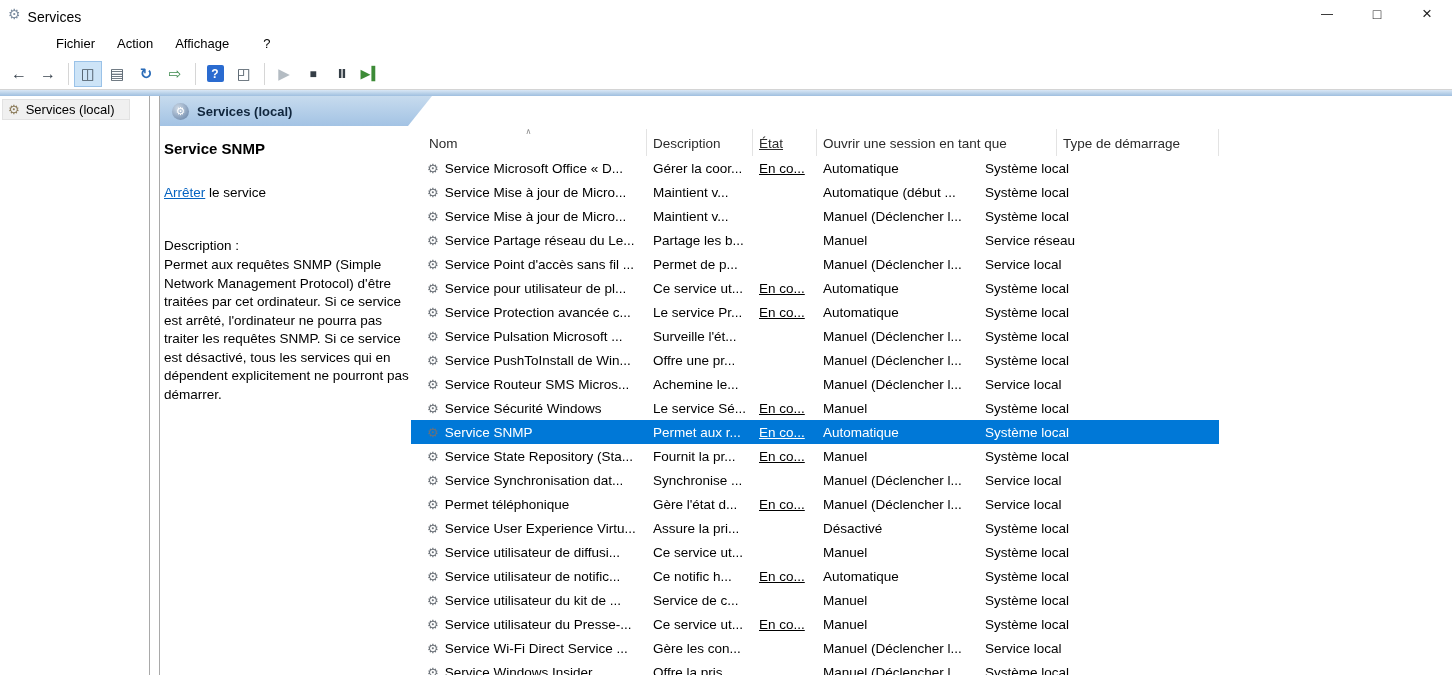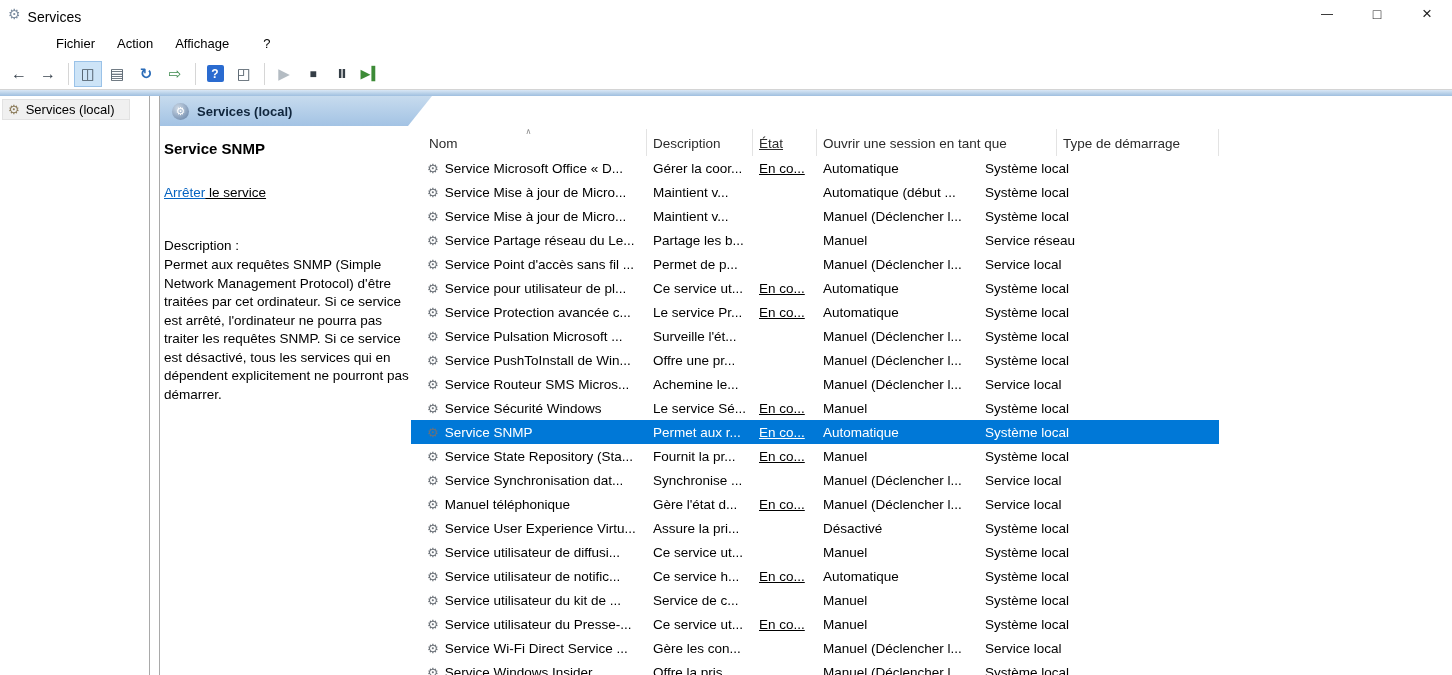--- a/index.html
+++ b/index.html
@@ -50,21 +50,21 @@
   .banner-blue { position:absolute; left:0; top:0; width:272px; height:30px;
     background:linear-gradient(180deg,#c7dbee,#a3c3e4);
     clip-path:polygon(0 0,100% 0,calc(100% - 24px) 100%,0 100%);
     display:flex; align-items:center; padding-left:12px; }
   .banner-icon { width:17px; height:17px; border-radius:50%; background:radial-gradient(circle at 35% 30%,#cdd9e6,#5f7da3); color:#fff; font-size:11px; display:flex; align-items:center; justify-content:center; margin-right:8px; flex:none; }
   .banner-title { font-weight:bold; font-size:13px; color:#10263d; white-space:nowrap; }
   
   .content-row { flex:1; display:flex; overflow:hidden; }
   .details-pane { width:251px; flex:none; padding:6px 4px 0 4px; }
   .svc-title { font-weight:bold; font-size:15px; margin-top:8px; }
-  .svc-links { margin-top:26px; line-height:19px; font-size:13.5px;text-decoration:underline; }
+  .svc-links { margin-top:26px; line-height:19px; font-size:13.5px; }
   a.svc-link { color:var(--link-color,#0563c1); text-decoration:underline; cursor:pointer; }
   .desc-label { margin-top:36px; font-size:13.5px; }
   .desc-text { margin-top:3px; font-size:13.5px; line-height:18.5px; width:248px; }
   
   .list-pane { flex:1; padding-top:3px; font-size:13.5px; overflow:hidden; }
   .list-header { display:flex; height:27px; background:#fff; }
   .hcell { position:relative; height:27px; padding:7px 0 0 6px; color:#2b2b2b; border-right:1px solid #e3e3e3; white-space:nowrap; overflow:hidden; cursor:default; }
   .hcell.w-name { padding-left:18px; }
   .sort { position:absolute; left:0; right:0; top:0; text-align:center; font-size:8px; color:#8a8a8a; line-height:6px; }
   .w-name { width:236px; } .w-desc { width:106px; } .w-state { width:64px;text-decoration:underline; } .w-start { width:162px; } .w-logon { width:240px; }
@@ -315,21 +315,21 @@
                 <span class="nm">Service Synchronisation dat...</span>
               </span>
     <span class="cell w-desc c-desc">Synchronise ...</span>
     <span class="cell w-state c-state"></span>
     <span class="cell w-start c-start">Manuel (Déclencher l...</span>
     <span class="cell w-logon c-logon">Service local</span>
   </div>
             <div class="lrow">
     <span class="cell w-name">
                 <span class="gear">⚙</span>
-                <span class="nm">Manuel téléphonique</span>
+                <span class="nm">Permet téléphonique</span>
               </span>
     <span class="cell w-desc c-desc">Gère l'état d...</span>
     <span class="cell w-state c-state">En co...</span>
     <span class="cell w-start c-start">Manuel (Déclencher l...</span>
     <span class="cell w-logon c-logon">Service local</span>
   </div>
             <div class="lrow">
     <span class="cell w-name">
                 <span class="gear">⚙</span>
                 <span class="nm">Service User Experience Virtu...</span>
@@ -347,21 +347,21 @@
     <span class="cell w-desc c-desc">Ce service ut...</span>
     <span class="cell w-state c-state"></span>
     <span class="cell w-start c-start">Manuel</span>
     <span class="cell w-logon c-logon">Système local</span>
   </div>
             <div class="lrow">
     <span class="cell w-name">
                 <span class="gear">⚙</span>
                 <span class="nm">Service utilisateur de notific...</span>
               </span>
-    <span class="cell w-desc c-desc">Ce service h...</span>
+    <span class="cell w-desc c-desc">Ce notific h...</span>
     <span class="cell w-state c-state">En co...</span>
     <span class="cell w-start c-start">Automatique</span>
     <span class="cell w-logon c-logon">Système local</span>
   </div>
             <div class="lrow">
     <span class="cell w-name">
                 <span class="gear">⚙</span>
                 <span class="nm">Service utilisateur du kit de ...</span>
               </span>
     <span class="cell w-desc c-desc">Service de c...</span>

